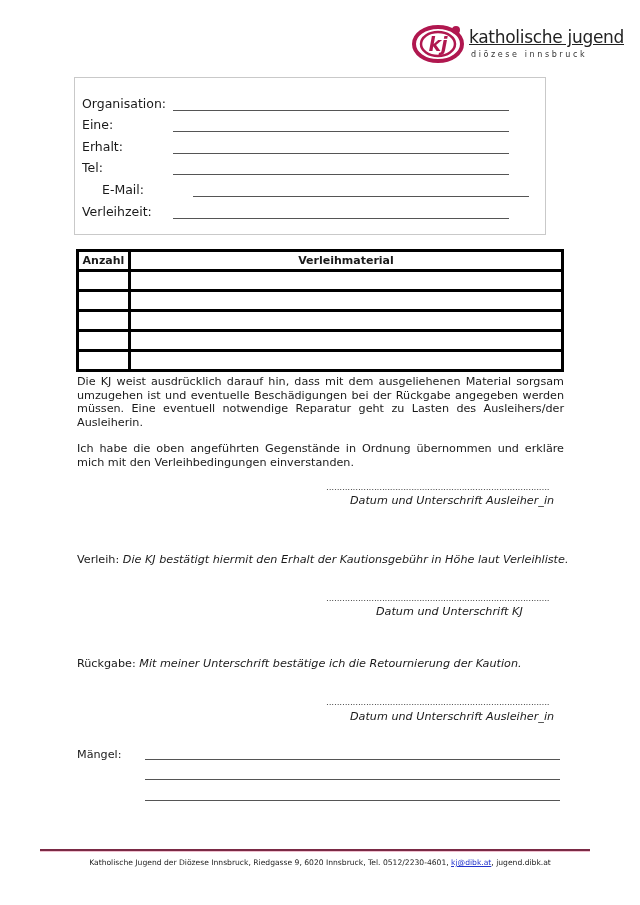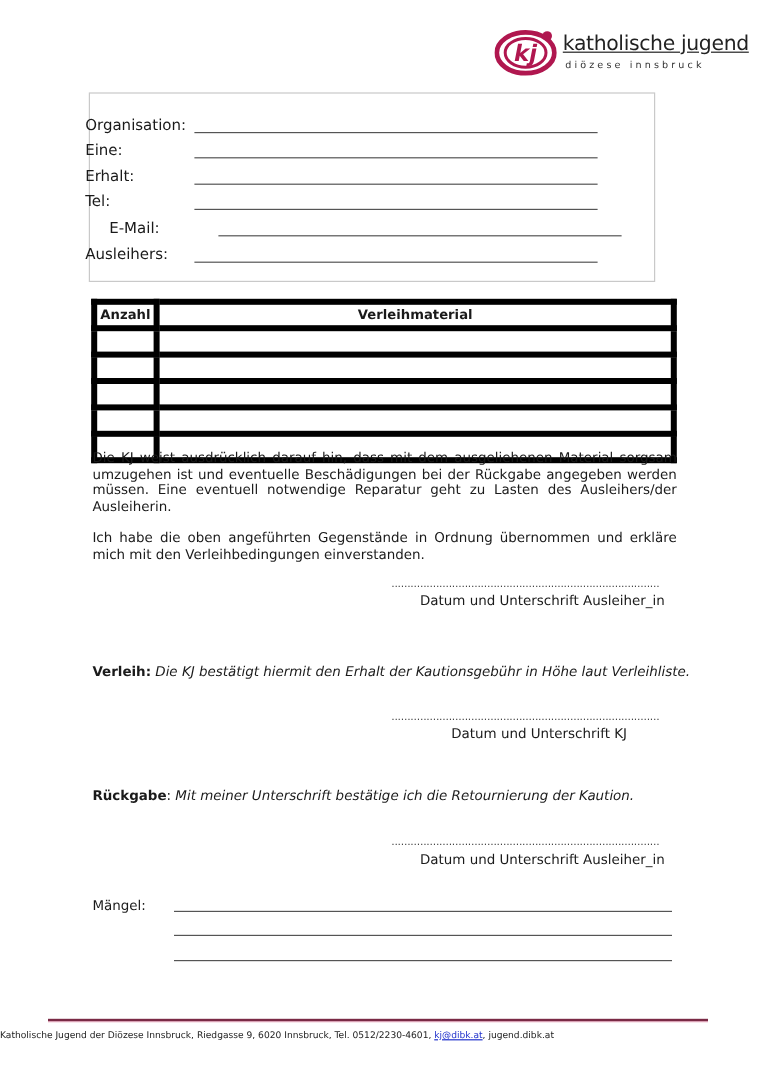--- a/index.html
+++ b/index.html
@@ -12,55 +12,55 @@
   
   .logo-mark { left: 412px; top: 24px; width: 52px; height: 40px; }
   .logo-title { left: 469px; top: 27px; font-size: 17px; letter-spacing: -0.3px; color: #222; white-space: nowrap; text-decoration: underline; }
   .logo-sub { left: 471px; top: 50px; font-size: 8px; letter-spacing: 2.6px; color: #333; white-space: nowrap; text-align: center; }
 
   
   .contact-box {
     left: 74px; top: 77px; width: 472px; height: 158px;
     border: 1px solid #c9c9c9; box-sizing: border-box;
   }
-  .field-row { position: absolute; left: 71px; height: 20px; width: 430px; }
+  .field-row { position: absolute; left: 82px; height: 20px; width: 430px; }
   .field-label { position: absolute; left: 0; top: 0; font-size: 12.5px; color: #1a1a1a; white-space: nowrap; }
   .field-line { position: absolute; left: 91px; top: 14px; width: 336px; border-bottom: 1px solid #555; height: 0; }
 
   
   .mat-table {
     position: absolute; left: 76px; top: 249px; width: 488px;
     border-collapse: collapse; table-layout: fixed;
   }
-  .mat-table th, .mat-table td { border: 5px solid #000000; padding: 0; }
+  .mat-table th, .mat-table td { border: 3px solid #000000; padding: 0; }
   .mat-table th { height: 17px; font-size: 11px; font-weight: bold; text-align: center; }
   .mat-table td { height: 17px; }
   .col-count { width: 52px; }
 
   
   .para {
     left: 77px; width: 487px; font-size: 11.2px; line-height: 13.6px;
     text-align: justify; color: #1a1a1a;
   }
 
   
   .sig-dots { font-size: 9px; letter-spacing: -0.2px; color: #444; white-space: nowrap; overflow: hidden; }
-  .sig-caption { font-size: 11.2px; color: #1a1a1a; white-space: nowrap; }
+  .sig-caption { font-size: 11.2px; font-style: italic; color: #1a1a1a; white-space: nowrap; }
 
   .stmt { left: 77px; font-size: 11.2px; white-space: nowrap; }
-  .stmt b { font-weight: bold; }
+  .stmt b { font-weight: normal; }
   .stmt i { font-style: italic; }
 
   
   .maengel-label { left: 77px; top: 748px; font-size: 11.2px; }
   .maengel-line { left: 145px; width: 415px; border-bottom: 1px solid #555; height: 0; }
 
   
   .footer-rule { left: 40px; top: 849px; width: 550px; height: 2px; background: #7a2a45; box-shadow: 0 1px 0 #f0c0d0; }
-  .footer-text { left: 0; width: 640px; top: 858px; text-align: left; font-size: 7.6px; color: #222; white-space: nowrap; }
+  .footer-text { left: 0; width: 640px; top: 858px; text-align: center; font-size: 7.6px; color: #222; white-space: nowrap; }
   .footer-text a { color: #2233cc; text-decoration: underline; }
 </style>
 </head>
 <body>
 
 <div class="abs logo-mark">
   <svg width="52" height="40" viewBox="0 0 52 40">
     <ellipse cx="26" cy="20" rx="24" ry="17" fill="none" stroke="#b0174f" stroke-width="4"></ellipse>
     <ellipse cx="26" cy="20" rx="17" ry="12" fill="#ffffff" stroke="#b0174f" stroke-width="2.5"></ellipse>
     <circle cx="44" cy="6" r="4" fill="#b0174f"></circle>
@@ -85,21 +85,21 @@
 </div>
 <div class="field-row" style="top:160px;">
   <span class="field-label">Tel:</span>
   <span class="field-line"></span>
 </div>
 <div class="field-row" style="top:182px;margin-left:20px;">
   <span class="field-label">E-Mail:</span>
   <span class="field-line"></span>
 </div>
 <div class="field-row" style="top:204px;">
-  <span class="field-label">Ausleihers:</span>
+  <span class="field-label">Verleihzeit:</span>
   <span class="field-line"></span>
 </div>
 
 <table class="mat-table">
   <colgroup>
       <col class="col-count">
       <col>
     </colgroup>
   <thead>
     <tr>

